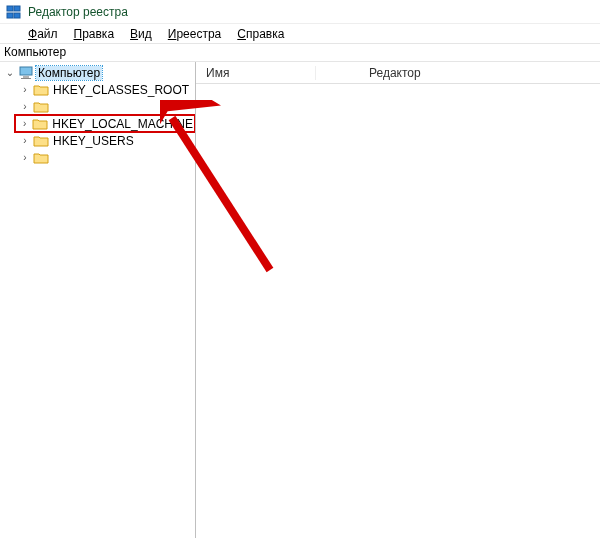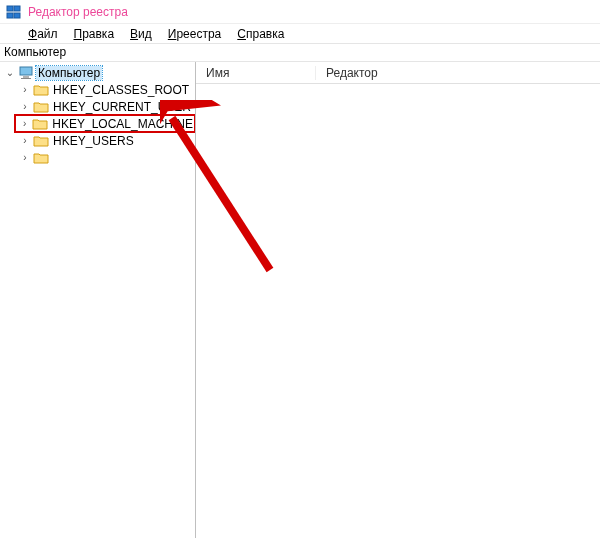--- a/index.html
+++ b/index.html
@@ -19,21 +19,21 @@
       padding: 0 6px;
       background: #fff;
       border-bottom: 1px solid #eee;
     }
     .titlebar .app-icon {
       width: 16px; height: 16px;
       margin-right: 6px;
       display: inline-flex;
       align-items: center; justify-content: center;
     }
-    .titlebar .title { font-size: 12px; color: #ec4899; }
+    .titlebar .title { font-size: 12px; color: #14532d; }
     .menubar {
       height: 20px;
       display: flex;
       align-items: center;
       padding: 0 21px;
       gap: 2px;
       background: #fff;
       border-bottom: 1px solid #e5e5e5;
     }
     .menu-item {
@@ -91,20 +91,21 @@
     .tree-row.highlight-box {
       outline: 2px solid #d40000;
       outline-offset: -1px;
     }
     .list-header {
       display: flex;
       height: 22px;
       align-items: center;
       background: #fff;
       border-bottom: 1px solid #e0e0e0;
+      gap: 43px;
     }
     .col {
       padding: 0 10px;
       border-right: 1px solid #eee;
       color: #333;
       font-size: 12px;
     }
     .col-name { width: 120px; }
     .col-type { width: 150px; }
     .col-value { flex: 1; border-right: none; }
@@ -164,21 +165,20 @@
             </span>
             <span class="label">HKEY_CLASSES_ROOT</span>
           </div>
           <div class="tree-row">
             <span class="expander">›</span>
             <span class="node-icon">
               <svg width="16" height="14" viewBox="0 0 16 14">
                 <path d="M1 3 L6 3 L7 4 L15 4 L15 12 L1 12 Z" fill="#fde088" stroke="#d4a017"></path>
               </svg>
             </span>
-            <span class="label">HKEY_CURRENT_USER</span>
           </div>
           <div class="tree-row highlight-box">
             <span class="expander">›</span>
             <span class="node-icon">
               <svg width="16" height="14" viewBox="0 0 16 14">
                 <path d="M1 3 L6 3 L7 4 L15 4 L15 12 L1 12 Z" fill="#fde088" stroke="#d4a017"></path>
               </svg>
             </span>
             <span class="label">HKEY_LOCAL_MACHINE</span>
           </div>

